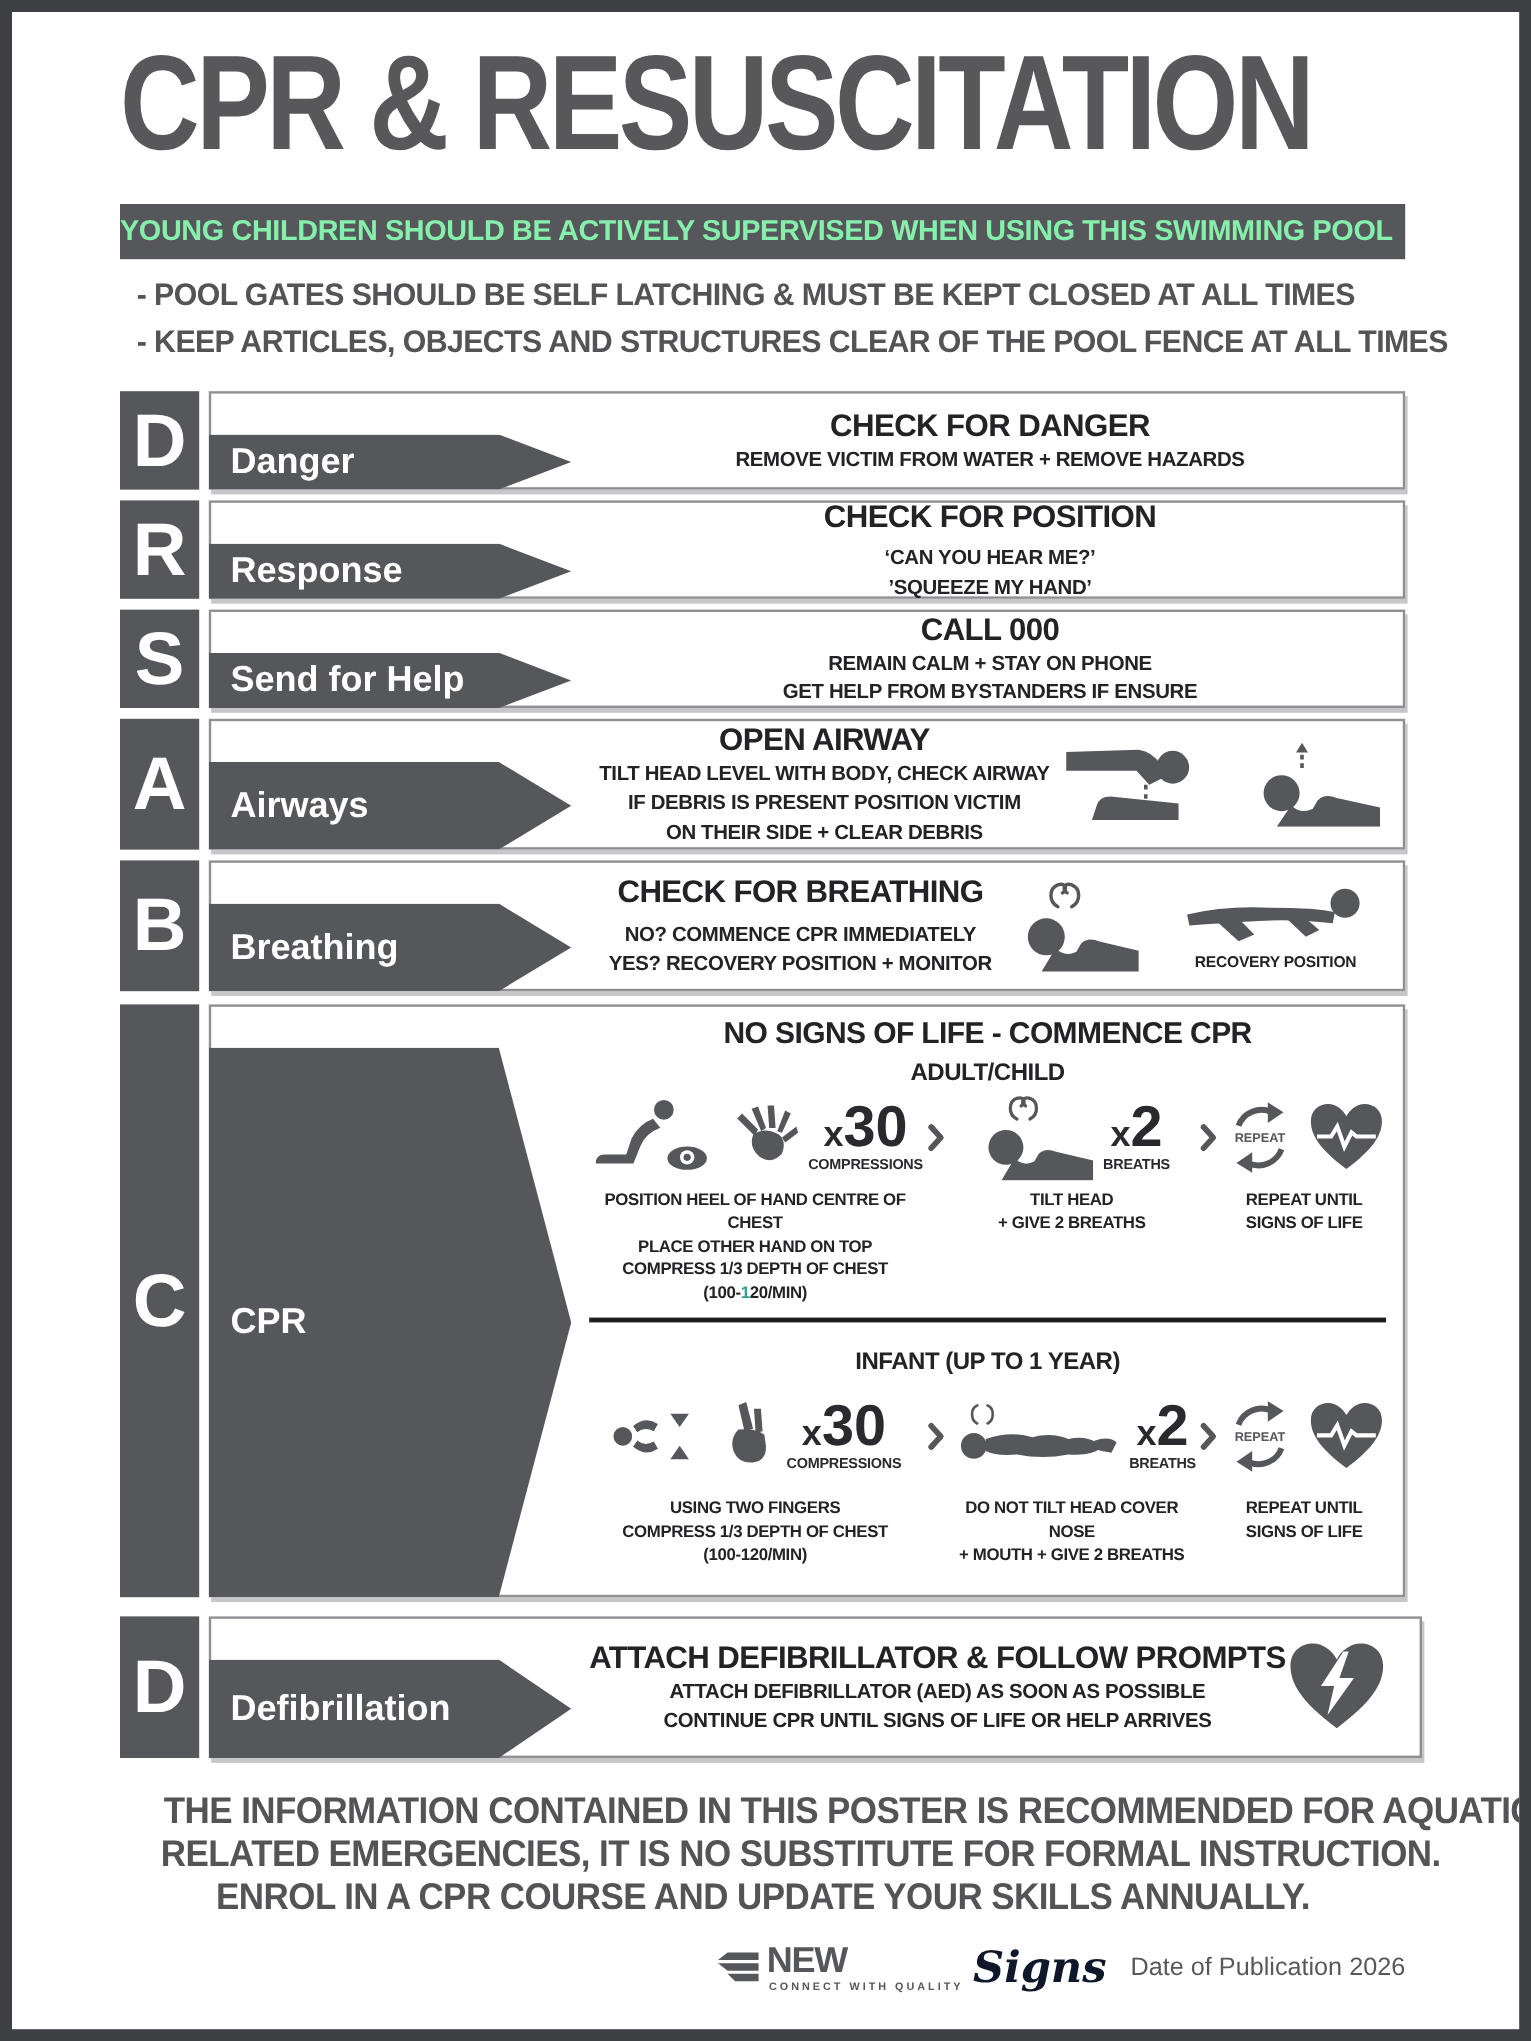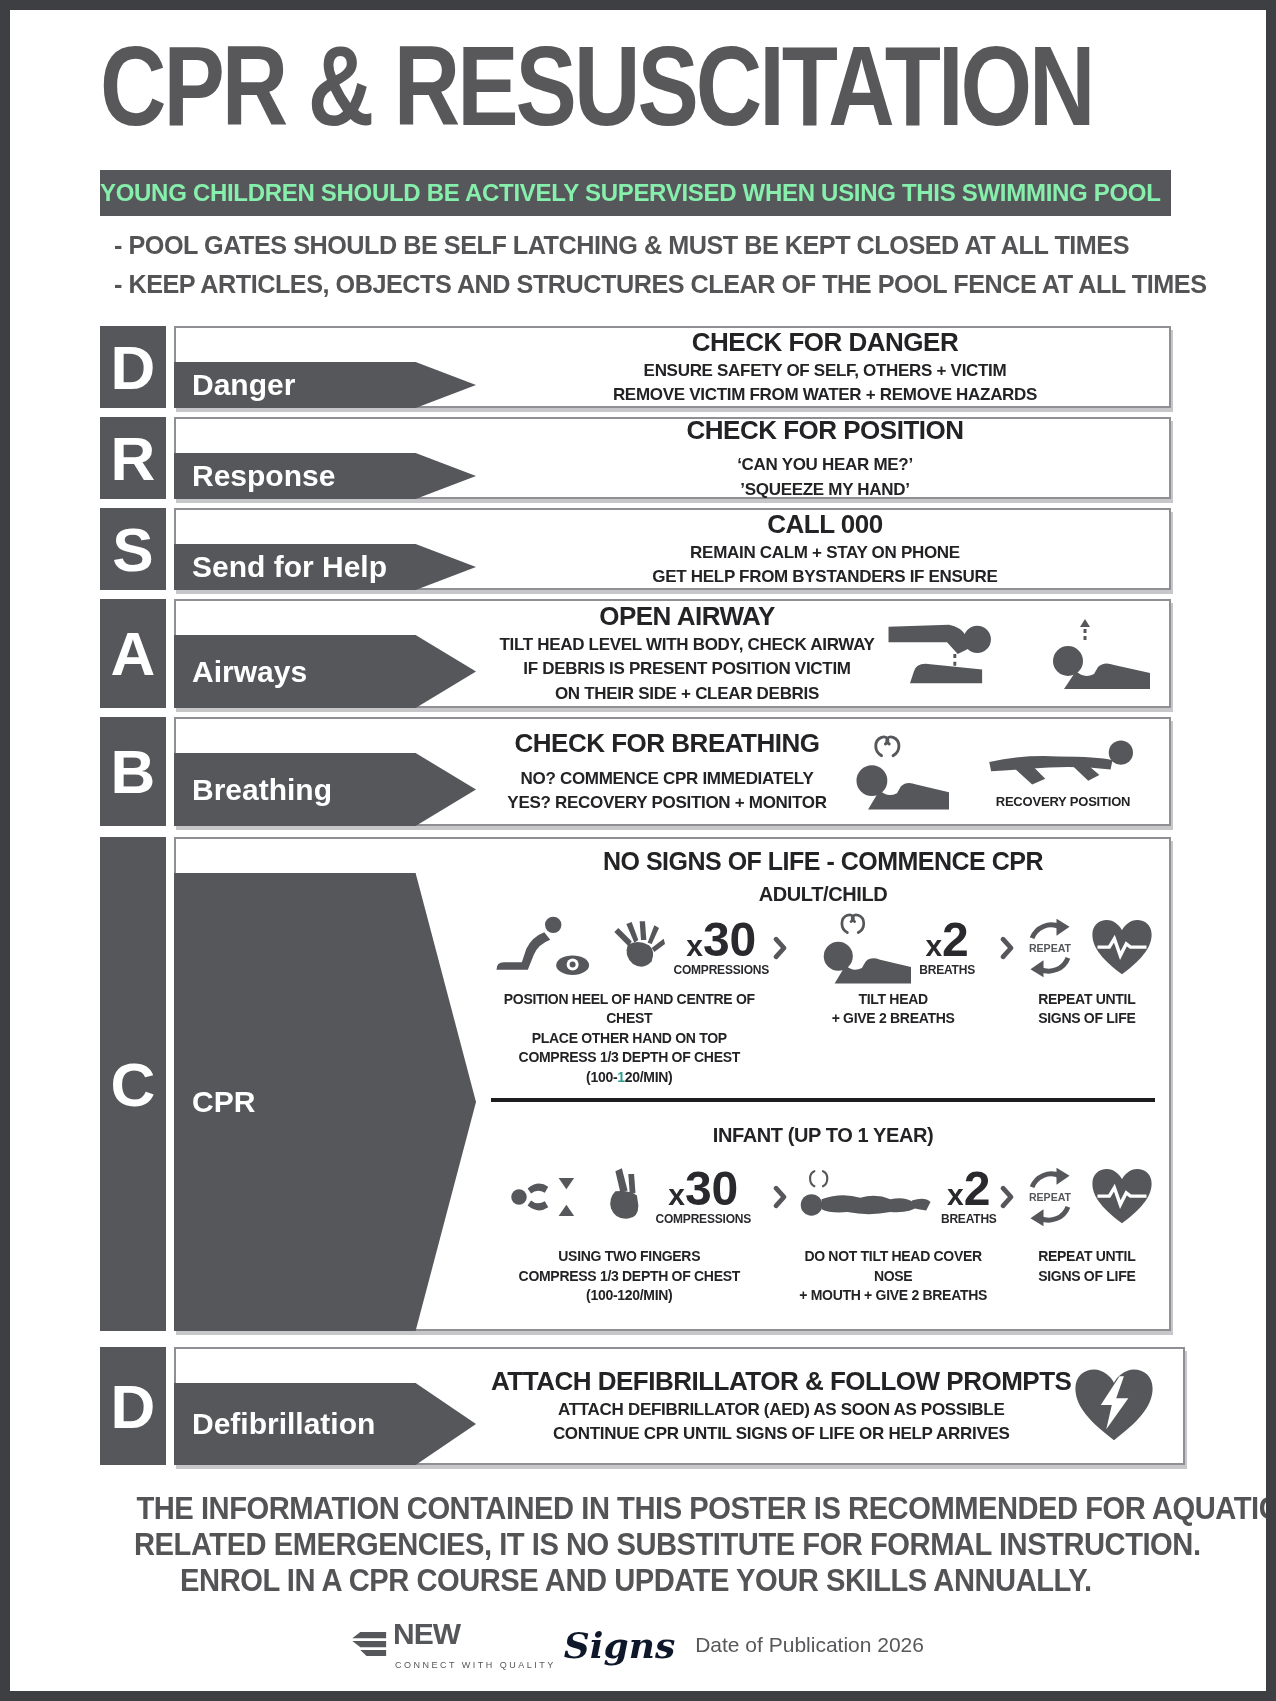--- a/index.html
+++ b/index.html
@@ -59,27 +59,27 @@
   .caption{font-size:14px;font-weight:bold;color:#232326;letter-spacing:-0.3px;line-height:1.4;
            text-align:center;align-self:start;}
   .divider{height:4px;background:#1d1d1f;margin:4px 2px;}
   .teal{color:#2f9f8f;}
 
   
   .footer{margin-top:26px;text-align:center;}
   .footer-line{display:block;}
   .footer-line span{display:inline-block;font-size:31px;font-weight:bold;color:#545457;line-height:36px;
           letter-spacing:-0.5px;transform:scaleX(0.94);transform-origin:center;white-space:nowrap;}
-  .logo-row{margin-top:20px;display:flex;align-items:center;justify-content:center;gap:6px;}
+  .logo-row{margin-top:20px;display:flex;align-items:center;justify-content:flex-end;gap:6px;}
   .brand-block{display:flex;flex-direction:column;align-items:flex-start;}
   .brand-top{display:flex;align-items:center;gap:4px;}
   .brand-new{font-size:30px;font-weight:bold;color:#56575b;letter-spacing:-1px;line-height:1;}
   .brand-signs{font-family:"DejaVu Serif",serif;font-style:italic;font-weight:bold;font-size:36px;
                color:#0f172a;line-height:1;margin-left:2px;}
-  .brand-tagline{font-size:9px;font-weight:normal;color:#56575b;letter-spacing:2.5px;margin-top:11px;margin-left:2px;}
+  .brand-tagline{font-size:9px;font-weight:bold;color:#56575b;letter-spacing:2.5px;margin-top:1px;margin-left:2px;}
   .publication{font-size:21px;color:#58585b;margin-left:14px;}
 </style>
 </head>
 <body>
 
 <div class="poster">
 
   <div class="title-wrap"><span class="title">CPR &amp; RESUSCITATION</span></div>
   <div class="banner">YOUNG CHILDREN SHOULD BE ACTIVELY SUPERVISED WHEN USING THIS SWIMMING POOL</div>
   <div class="bullets">
@@ -89,21 +89,20 @@
 
   <div class="rows">
 
     <div class="row row-drs">
       <div class="letter-box">D</div>
       <div class="row-body">
         <div class="banner-label">Danger</div>
         <div class="row-content">
             <div class="text-col">
           <div class="row-heading">CHECK FOR DANGER</div>
-          <div class="row-line">ENSURE SAFETY OF SELF, OTHERS + VICTIM</div>
           <div class="row-line">REMOVE VICTIM FROM WATER + REMOVE HAZARDS</div>
         </div>
           </div>
       </div>
     </div>
 
     <div class="row row-drs">
       <div class="letter-box">R</div>
       <div class="row-body">
         <div class="banner-label">Response</div>

